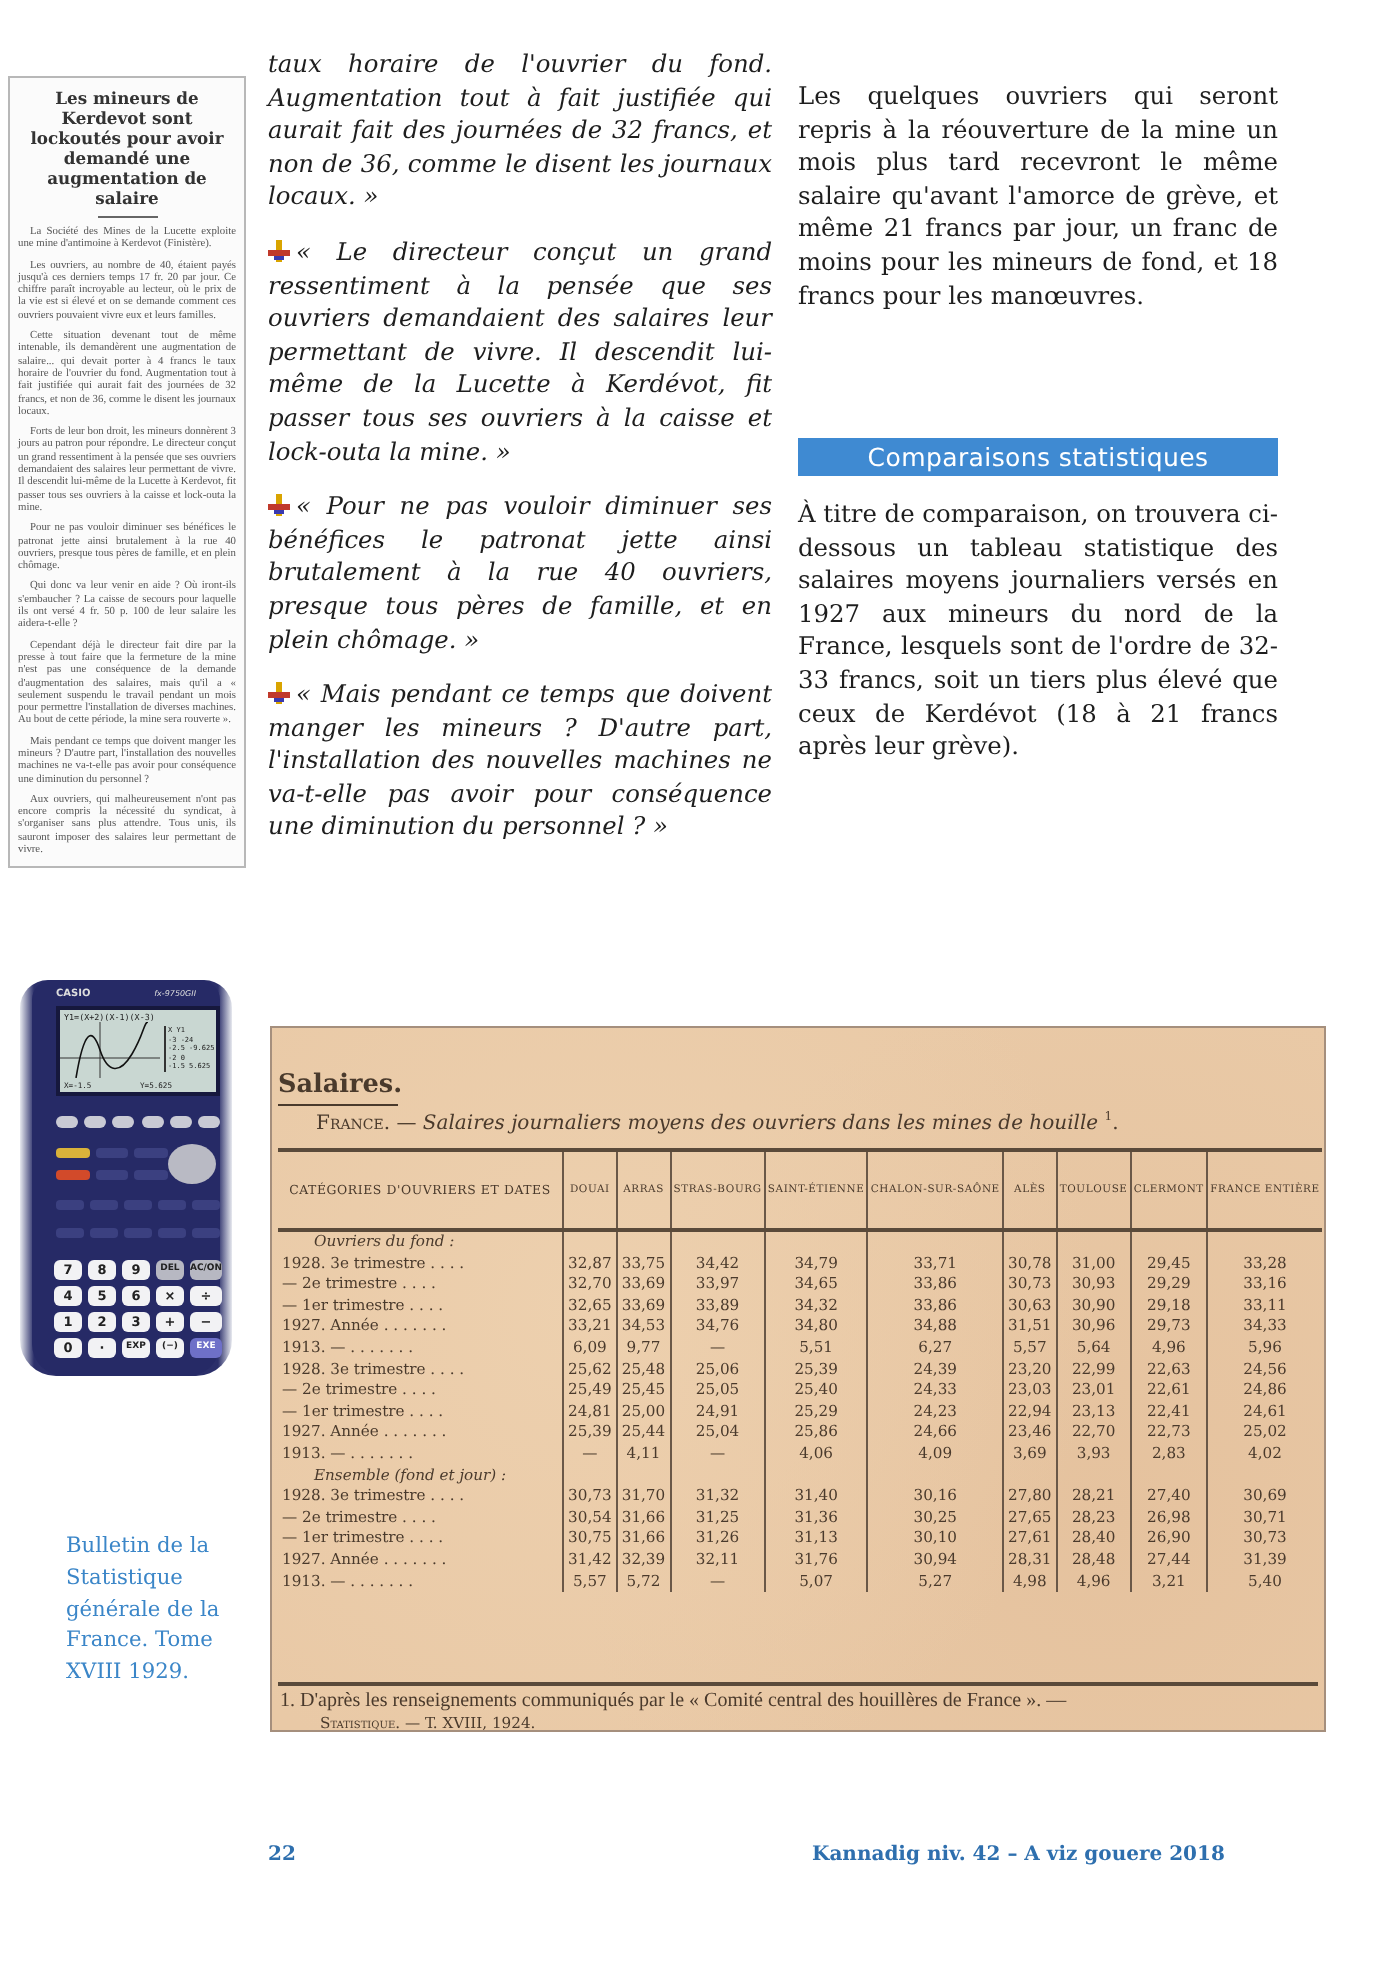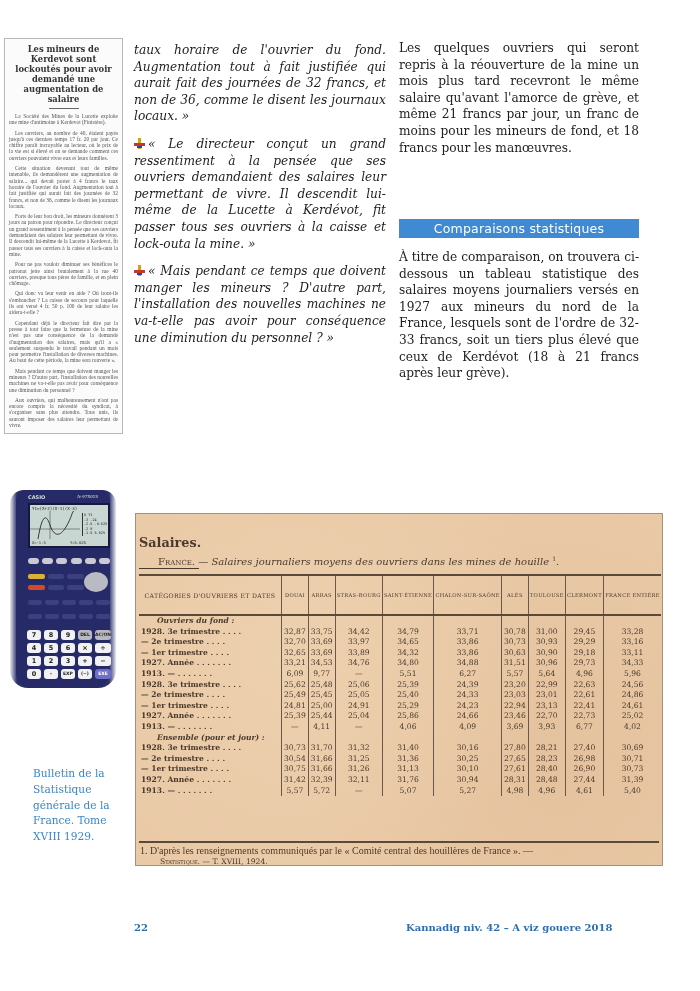--- a/index.html
+++ b/index.html
@@ -24,21 +24,21 @@
     margin: 0 0 4px 0; font-family: "Liberation Serif", serif; font-size: 5.4px; line-height: 6.3px;
     text-align: justify; color: #555; text-indent: 6px;
   }
 
   
   .col {
     font-family: "DejaVu Serif", serif; font-size: 12.2px; line-height: 16.6px; text-align: justify;
     color: #1e1e1e;
   }
   .col p { margin: 0 0 11px 0; }
-  .col2 { left: 134px; top: 42px; width: 252px; font-style: italic; }
+  .col2 { left: 134px; top: 24px; width: 252px; font-style: italic; }
   .col3 { left: 399px; top: 40px; width: 240px; }
   .bullet {
     display: inline-block; width: 11px; height: 11px; position: relative; margin-right: 3px; vertical-align: -1px;
   }
   .bullet::before { content: ""; position: absolute; left: 4px; top: 0; width: 3px; height: 11px; background: #d9a400; }
   .bullet::after { content: ""; position: absolute; left: 0; top: 5px; width: 11px; height: 3px; background: #c0392b; }
   .bullet i { position: absolute; left: 3px; top: 5px; width: 5px; height: 5px; background: #3a3ab0; }
 
   .section-banner {
     left: 399px; top: 219px; width: 240px; height: 19px; background: #3f8ad2; color: #fff;
@@ -87,42 +87,42 @@
     left: 135px; top: 513px; width: 528px; height: 353px; background: #e9c9a6;
     background-image: radial-gradient(circle at 30% 40%, #edd0ae 0, transparent 60%), radial-gradient(circle at 80% 70%, #e5c29e 0, transparent 55%);
     border: 1px solid #a58f7d; box-sizing: border-box; color: #4a3a2c; overflow: hidden;
   }
   .scan .title {
     position: absolute; left: 0; right: 0; top: 6px; text-align: center; font-family: "DejaVu Serif", serif;
     font-weight: bold; font-size: 9.3px; letter-spacing: 0.7px;
   }
   .scan .section {
     position: absolute; left: 3px; top: 21px; font-family: "DejaVu Serif", serif; font-weight: bold; font-size: 12.8px;
-    border-bottom: 1.5px solid #4a3a2c; padding-bottom: 18px; width: 60px;
+    border-bottom: 1.5px solid #4a3a2c; padding-bottom: 2px; width: 60px;
   }
   .scan .subtitle {
     position: absolute; left: 22px; top: 41px; font-family: "DejaVu Serif", serif; font-size: 10px; white-space: nowrap;
   }
   .scan .subtitle .sc { font-variant: small-caps; }
   .scan .subtitle em { font-style: italic; }
   .scan table {
     position: absolute; left: 3px; top: 60px; width: 522px; border-collapse: collapse;
     font-family: "DejaVu Serif", serif; color: #4a3a2c;
   }
   .scan thead th {
     font-size: 5.2px; font-weight: normal; letter-spacing: 0.3px; line-height: 7px; height: 38px;
     border-top: 2px solid #5a4a3a; border-bottom: 2px solid #5a4a3a; border-left: 1px solid #6a5848; text-align: center;
     padding: 0 1px;
   }
   .scan thead th:first-child { border-left: none; font-size: 6.2px; line-height: 9px; width: 140px; }
   .scan tbody td {
     font-size: 7.6px; line-height: 10.6px; height: 10.6px; text-align: center; border-left: 1px solid #6a5848; padding: 0 2px;
     white-space: nowrap;
   }
-  .scan tbody td:first-child { border-left: none; text-align: left; padding-left: 2px; white-space: nowrap; overflow: hidden; font-weight: bold; }
+  .scan tbody td:first-child { border-left: none; text-align: left; padding-left: 2px; white-space: nowrap; overflow: hidden; }
   .scan tbody tr.group td:first-child { font-style: italic; padding-left: 18px; }
   .scan .footer-rule { position: absolute; left: 3px; right: 3px; top: 327px; border-top: 2px solid #5a4a3a; }
   .scan .footnote {
     position: absolute; left: 4px; top: 331px; font-family: Liberation Serif, serif; font-size: 10px; white-space: nowrap;
   }
   .scan .source {
     position: absolute; left: 24px; top: 343px; font-family: "DejaVu Serif", serif; font-size: 7.6px; white-space: nowrap;
   }
   .scan .source .sc { font-variant: small-caps; }
 
@@ -143,20 +143,21 @@
   <p>Pour ne pas vouloir diminuer ses bénéfices le patronat jette ainsi brutalement à la rue 40 ouvriers, presque tous pères de famille, et en plein chômage.</p>
   <p>Qui donc va leur venir en aide ? Où iront-ils s'embaucher ? La caisse de secours pour laquelle ils ont versé 4 fr. 50 p. 100 de leur salaire les aidera-t-elle ?</p>
   <p>Cependant déjà le directeur fait dire par la presse à tout faire que la fermeture de la mine n'est pas une conséquence de la demande d'augmentation des salaires, mais qu'il a « seulement suspendu le travail pendant un mois pour permettre l'installation de diverses machines. Au bout de cette période, la mine sera rouverte ».</p>
   <p>Mais pendant ce temps que doivent manger les mineurs ? D'autre part, l'installation des nouvelles machines ne va-t-elle pas avoir pour conséquence une diminution du personnel ?</p>
   <p>Aux ouvriers, qui malheureusement n'ont pas encore compris la nécessité du syndicat, à s'organiser sans plus attendre. Tous unis, ils sauront imposer des salaires leur permettant de vivre.</p>
 </div>
 
 <div class="abs col col2">
   <p>taux horaire de l'ouvrier du fond. Augmentation tout à fait justifiée qui aurait fait des journées de 32 francs, et non de 36, comme le disent les journaux locaux. »</p>
   <p><span class="bullet"><i></i></span><span>« Le directeur conçut un grand ressentiment à la pensée que ses ouvriers demandaient des salaires leur permettant de vivre. Il descendit lui-même de la Lucette à Kerdévot, fit passer tous ses ouvriers à la caisse et lock-outa la mine. »</span></p>
+  <p><span class="bullet"><i></i></span><span>« Pour ne pas vouloir diminuer ses bénéfices le patronat jette ainsi brutalement à la rue 40 ouvriers, presque tous pères de famille, et en plein chômage. »</span></p>
   <p><span class="bullet"><i></i></span><span>« Mais pendant ce temps que doivent manger les mineurs ? D'autre part, l'installation des nouvelles machines ne va-t-elle pas avoir pour conséquence une diminution du personnel ? »</span></p>
 </div>
 
 <div class="abs col col3">
   <p>Les quelques ouvriers qui seront repris à la réouverture de la mine un mois plus tard recevront le même salaire qu'avant l'amorce de grève, et même 21 francs par jour, un franc de moins pour les mineurs de fond, et 18 francs pour les manœuvres.</p>
 </div>
 <div class="abs section-banner">Comparaisons statistiques</div>
 <div class="abs col col3" style="top:249px;">
   <p>À titre de comparaison, on trouvera ci-dessous un tableau statistique des salaires moyens journaliers versés en 1927 aux mineurs du nord de la France, lesquels sont de l'ordre de 32-33 francs, soit un tiers plus élevé que ceux de Kerdévot (18 à 21 francs après leur grève).</p>
 </div>
@@ -385,25 +386,25 @@
         </tr>
         <tr>
           <td>1913. — . . . . . . .</td>
           <td>—</td>
           <td>4,11</td>
           <td>—</td>
           <td>4,06</td>
           <td>4,09</td>
           <td>3,69</td>
           <td>3,93</td>
-          <td>6,77</td>
+          <td>2,83</td>
           <td>4,02</td>
         </tr>
         <tr class="group">
-          <td>Ensemble (pour et jour) :</td>
+          <td>Ensemble (fond et jour) :</td>
           <td></td>
           <td></td>
           <td></td>
           <td></td>
           <td></td>
           <td></td>
           <td></td>
           <td></td>
           <td></td>
         </tr>
@@ -457,21 +458,21 @@
         </tr>
         <tr>
           <td>1913. — . . . . . . .</td>
           <td>5,57</td>
           <td>5,72</td>
           <td>—</td>
           <td>5,07</td>
           <td>5,27</td>
           <td>4,98</td>
           <td>4,96</td>
-          <td>4,61</td>
+          <td>3,21</td>
           <td>5,40</td>
         </tr>
       </tbody>
   </table>
   <div class="footer-rule"></div>
   <div class="footnote">1. D'après les renseignements communiqués par le « Comité central des houillères de France ». —</div>
   <div class="source"><span class="sc">Statistique.</span><span> — T. XVIII, 1924.</span></div>
 </div>
 
 <div class="abs page-num">22</div>

